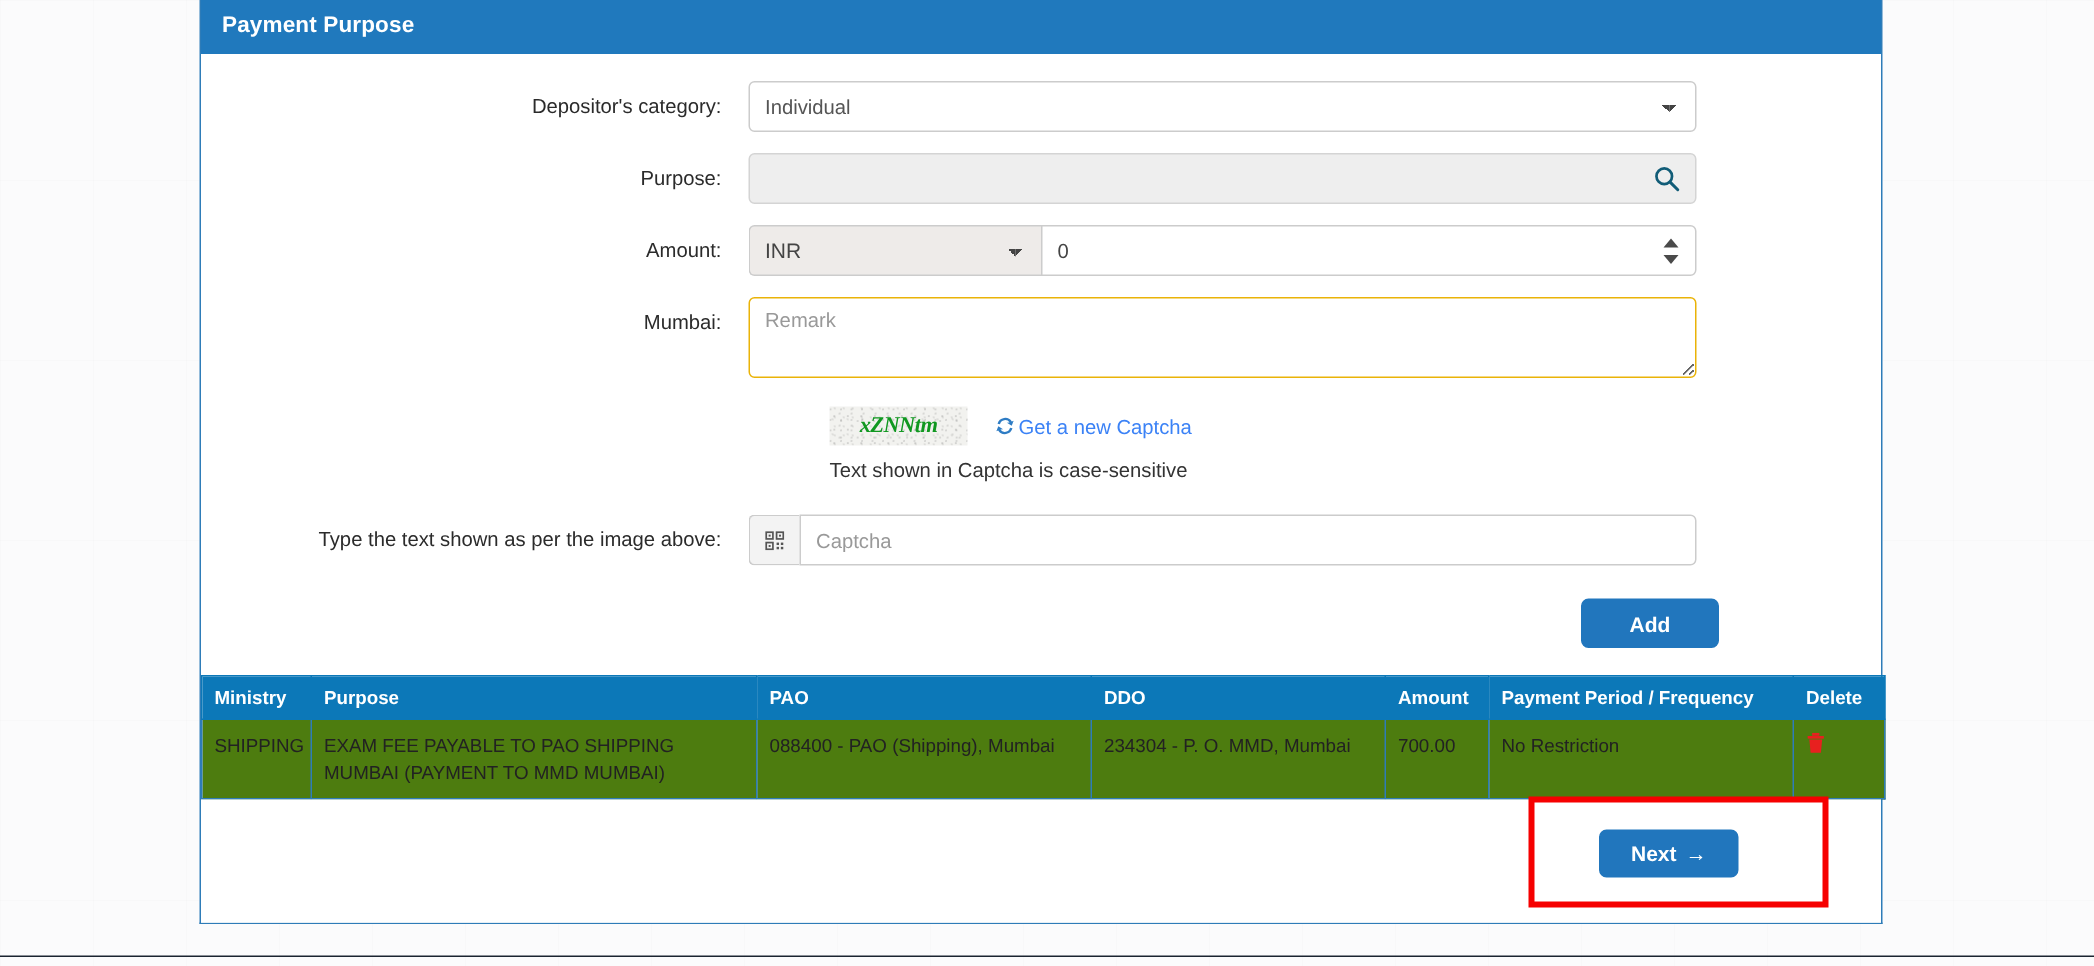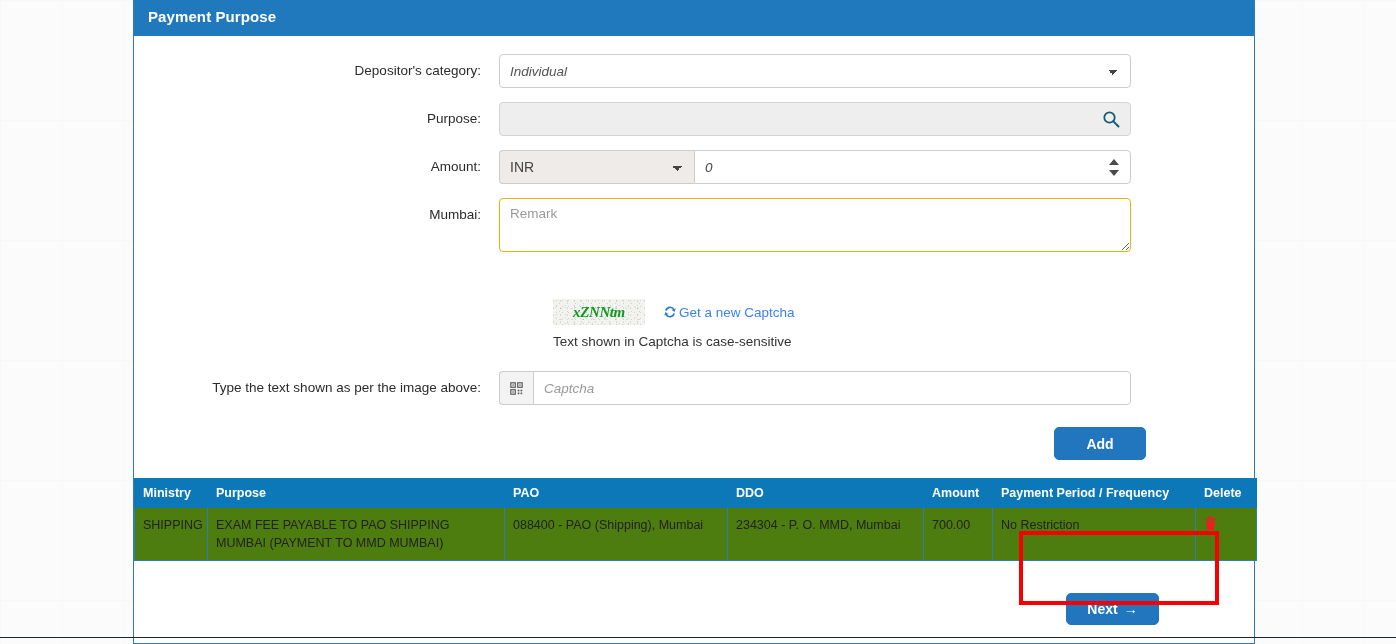--- a/index.html
+++ b/index.html
@@ -86,21 +86,20 @@
     width: 100%;
     height: 34px;
     border: 1px solid #ccc;
     border-radius: 4px;
     padding: 4px 10px;
     font-family: "Liberation Sans", sans-serif;
     font-size: 13.5px;
     color: #555;
     background: #fff;
     outline: none;
-    font-style: italic;
   }
 
   
   select.input-base {
     appearance: none;
     -webkit-appearance: none;
     background-image:
       linear-gradient(45deg, transparent 50%, #444 50%),
       linear-gradient(135deg, #444 50%, transparent 50%);
     background-position:
@@ -211,21 +210,20 @@
     display: flex;
     margin-top: 16px;
   }
   .captcha-offset { width: 365px; }
   .captcha-content { width: 632px; }
   .captcha-line {
     display: flex;
     align-items: center;
     gap: 18px;
     padding-left: 54px;
-    margin-top: 28px;
   }
   .captcha-image {
     width: 92px;
     height: 26px;
     background-color: #f2f2ef;
     background-image:
       radial-gradient(circle at 10% 30%, rgba(120,120,120,0.25) 0.6px, transparent 0.7px),
       radial-gradient(circle at 35% 70%, rgba(120,120,120,0.25) 0.6px, transparent 0.7px),
       radial-gradient(circle at 60% 20%, rgba(120,120,120,0.25) 0.6px, transparent 0.7px),
       radial-gradient(circle at 85% 60%, rgba(120,120,120,0.25) 0.6px, transparent 0.7px),
@@ -352,21 +350,21 @@
 
   
   .table-footer {
     height: 82px;
     background: #fff;
     position: relative;
   }
   .btn-next {
     position: absolute;
     left: 932px;
-    top: 32px;
+    top: 20px;
     width: 93px;
     height: 32px;
     display: inline-flex;
     align-items: center;
     justify-content: center;
     gap: 6px;
   }
   .highlight-box {
     position: absolute;
     left: 1019px;

